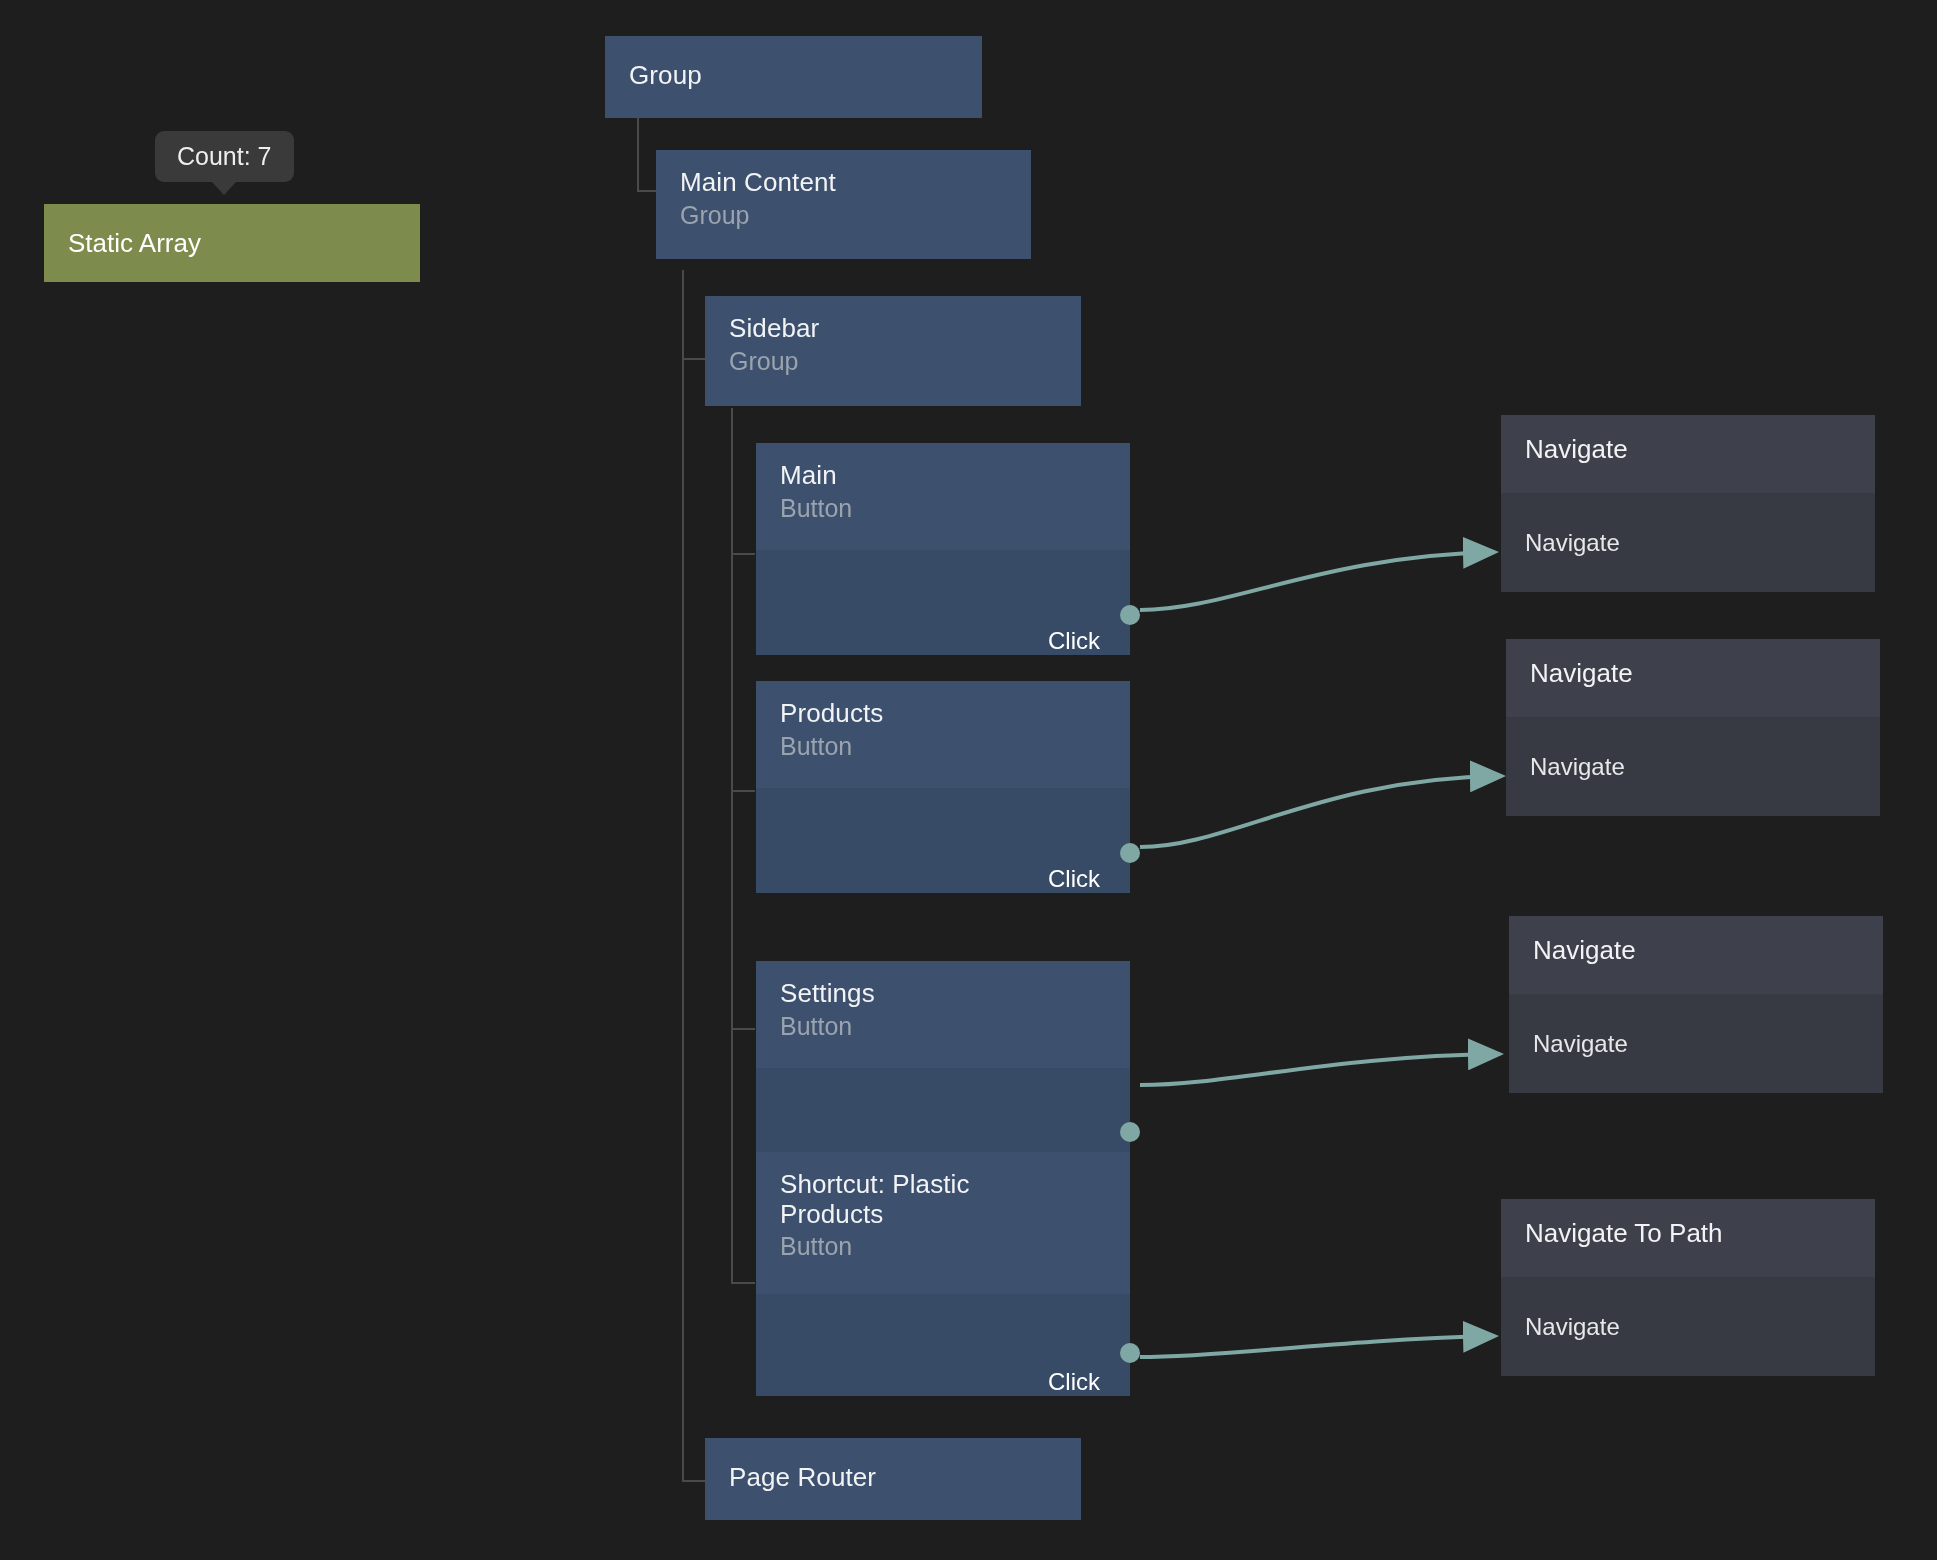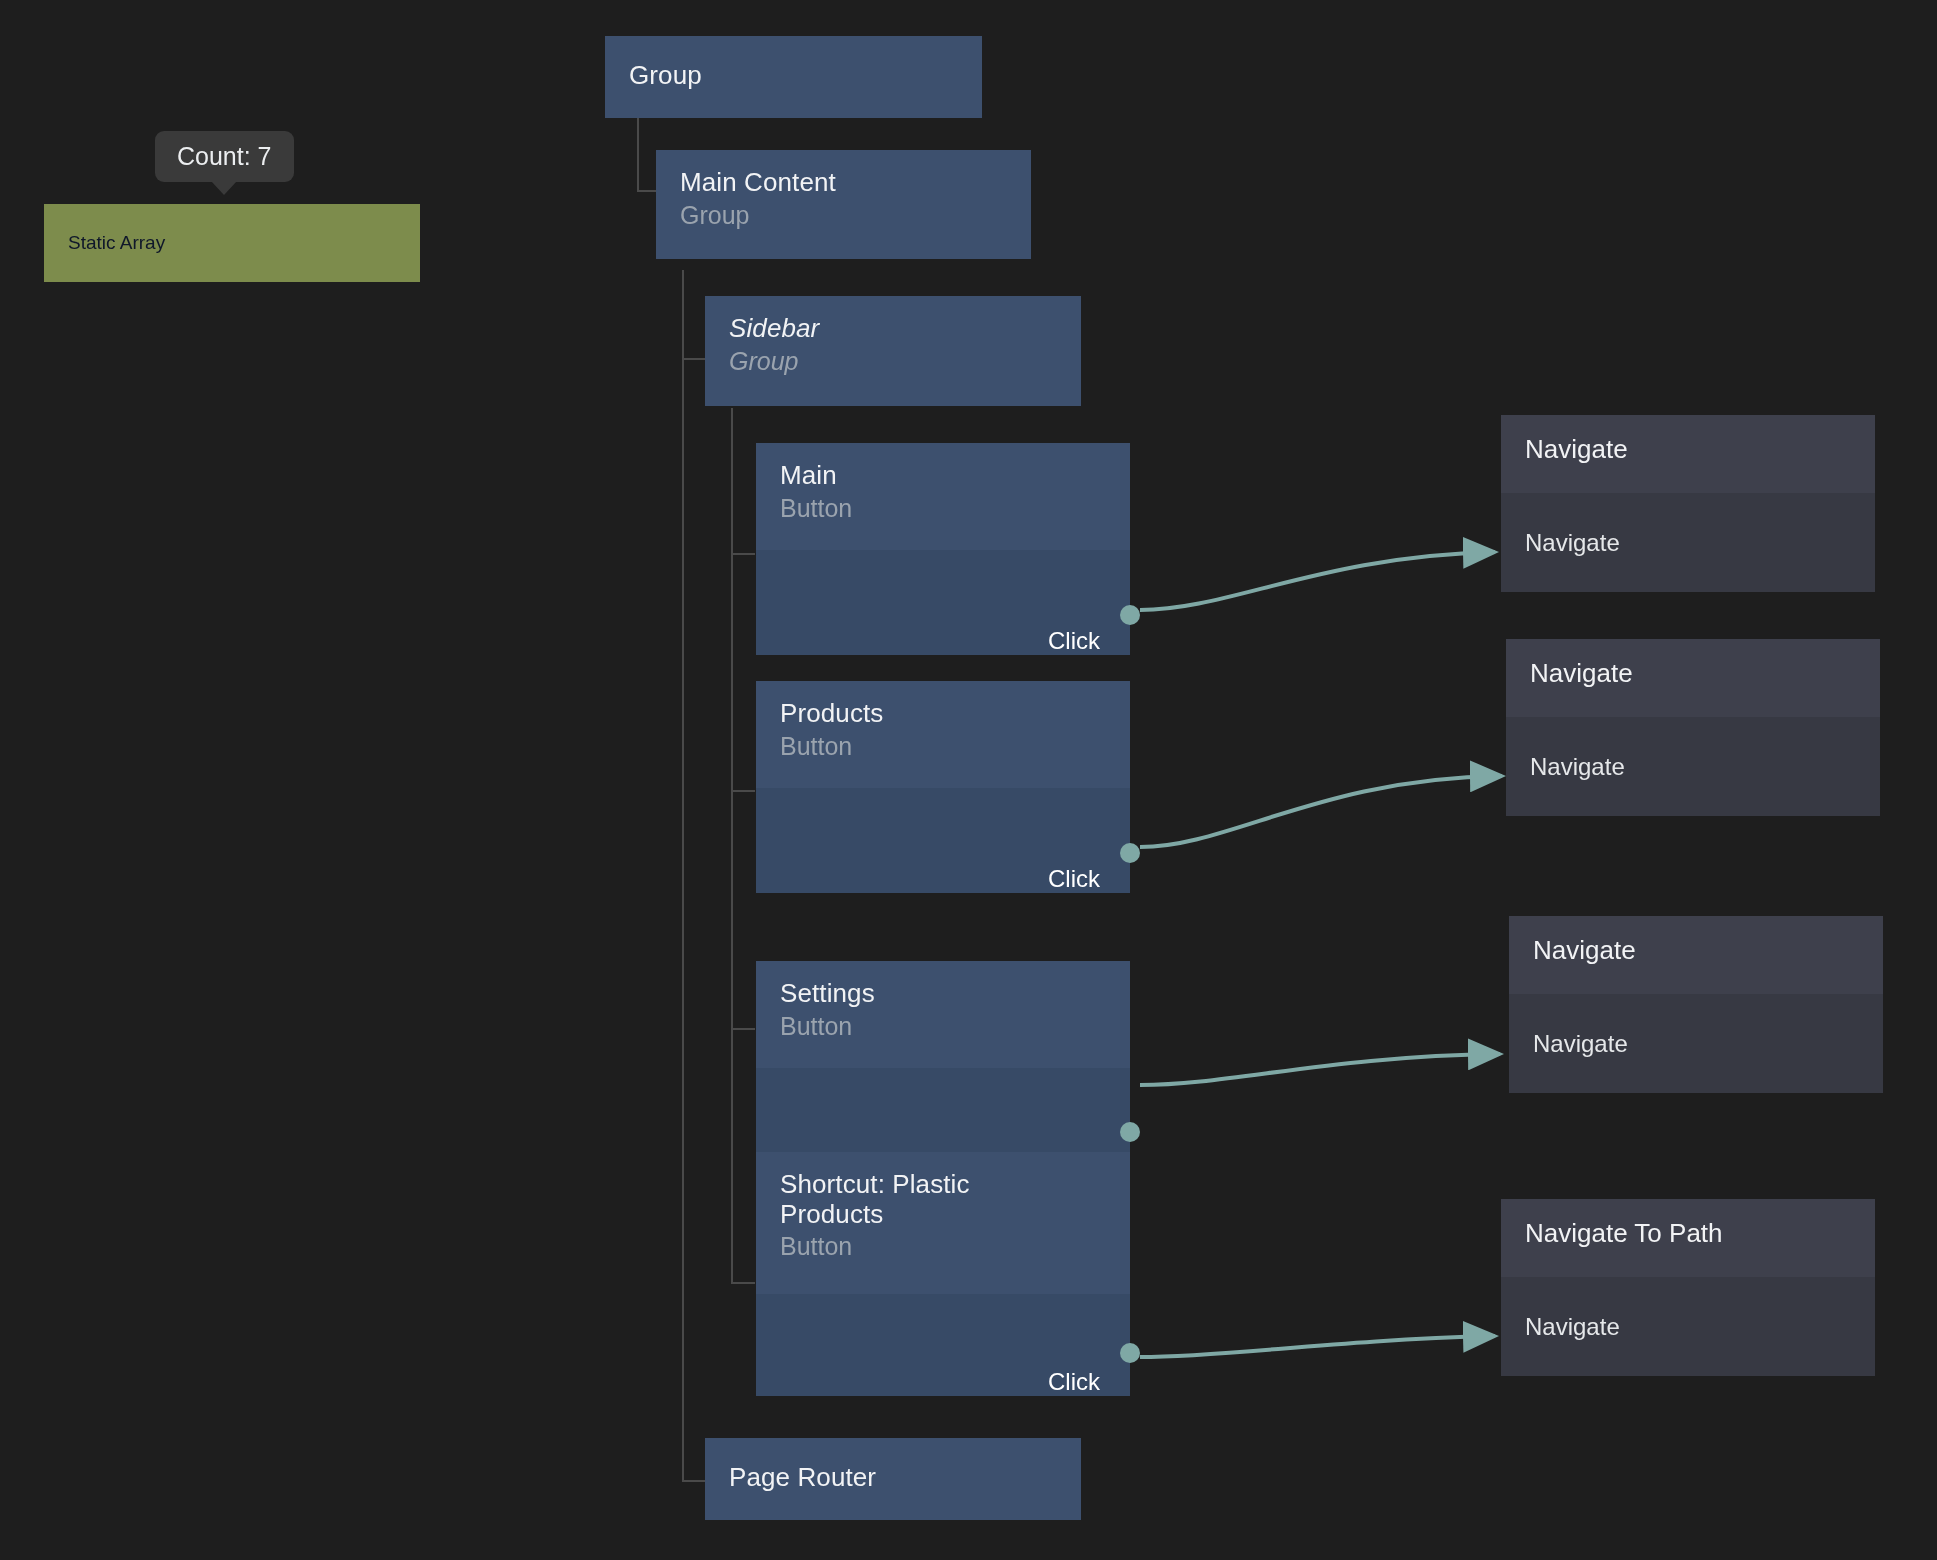--- a/index.html
+++ b/index.html
@@ -61,21 +61,21 @@
   }
   .anode-port-label { font-size: 24px; color: #e6e8ea; }
 
   
   .green-node {
     position: absolute;
     background: #7d8c4c;
     display: flex; align-items: center;
   }
   .green-node .label {
-    font-size: 19px; color: #0f172a; padding-left: 24px;
+    font-size: 26px; color: #ffffff; padding-left: 24px;
   }
 
   
   .tooltip {
     position: absolute;
     background: #3a3a3a;
     border-radius: 9px;
     padding: 11px 22px;
     font-size: 25px; color: #eceef0;
     white-space: nowrap;
@@ -134,21 +134,21 @@
     </div>
   </div>
 
   <div class="node" style="left:656px; top:150px; width:375px;">
     <div class="node-head" style="height:109px;">
       <div class="node-title">Main Content</div>
       <div class="node-sub">Group</div>
     </div>
   </div>
 
-  <div class="node" style="left:705px; top:296px; width:376px;font-style:italic;">
+  <div class="node" style="left:705px; top:296px; width:376px;">
     <div class="node-head" style="height:110px;">
       <div class="node-title">Sidebar</div>
       <div class="node-sub">Group</div>
     </div>
   </div>
 
   <div class="node" style="left:756px; top:443px; width:374px;">
     <div class="node-head" style="height:107px;">
       <div class="node-title">Main</div>
       <div class="node-sub">Button</div>

